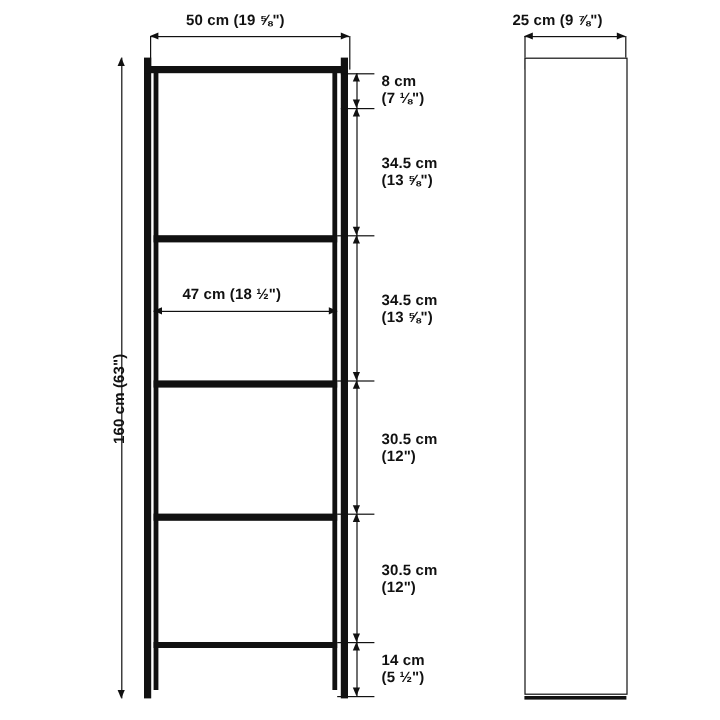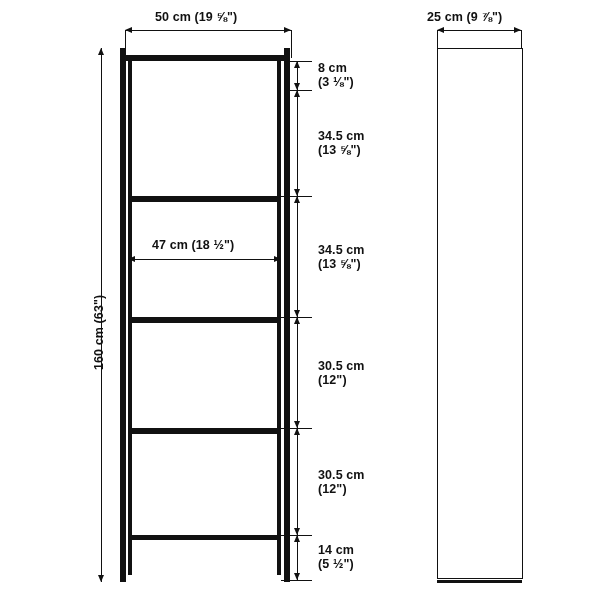--- a/index.html
+++ b/index.html
@@ -108,21 +108,21 @@
     <div class="line hline" style="left:281px; top:196px; width:31px;"></div>
     <div class="line hline" style="left:281px; top:317px; width:31px;"></div>
     <div class="line hline" style="left:281px; top:428px; width:31px;"></div>
     <div class="line hline" style="left:281px; top:535px; width:31px;"></div>
     <div class="line hline" style="left:281px; top:580px; width:31px;"></div>
 
     <div class="line vline" style="left:297px; top:61px; height:29px;"></div>
     <div class="arrow arrow-u" style="left:293.5px; top:61px;"></div>
     <div class="arrow arrow-d" style="left:293.5px; top:83px;"></div>
     <div class="dim-label" style="left:318px; top:61px;">8 cm
-(3 ⅛")</div>
+(7 ⅛")</div>
 
     <div class="line vline" style="left:297px; top:90px; height:106px;"></div>
     <div class="arrow arrow-u" style="left:293.5px; top:90px;"></div>
     <div class="arrow arrow-d" style="left:293.5px; top:189px;"></div>
     <div class="dim-label" style="left:318px; top:129px;">34.5 cm
 (13 ⅝")</div>
 
     <div class="line vline" style="left:297px; top:196px; height:121px;"></div>
     <div class="arrow arrow-u" style="left:293.5px; top:196px;"></div>
     <div class="arrow arrow-d" style="left:293.5px; top:310px;"></div>

